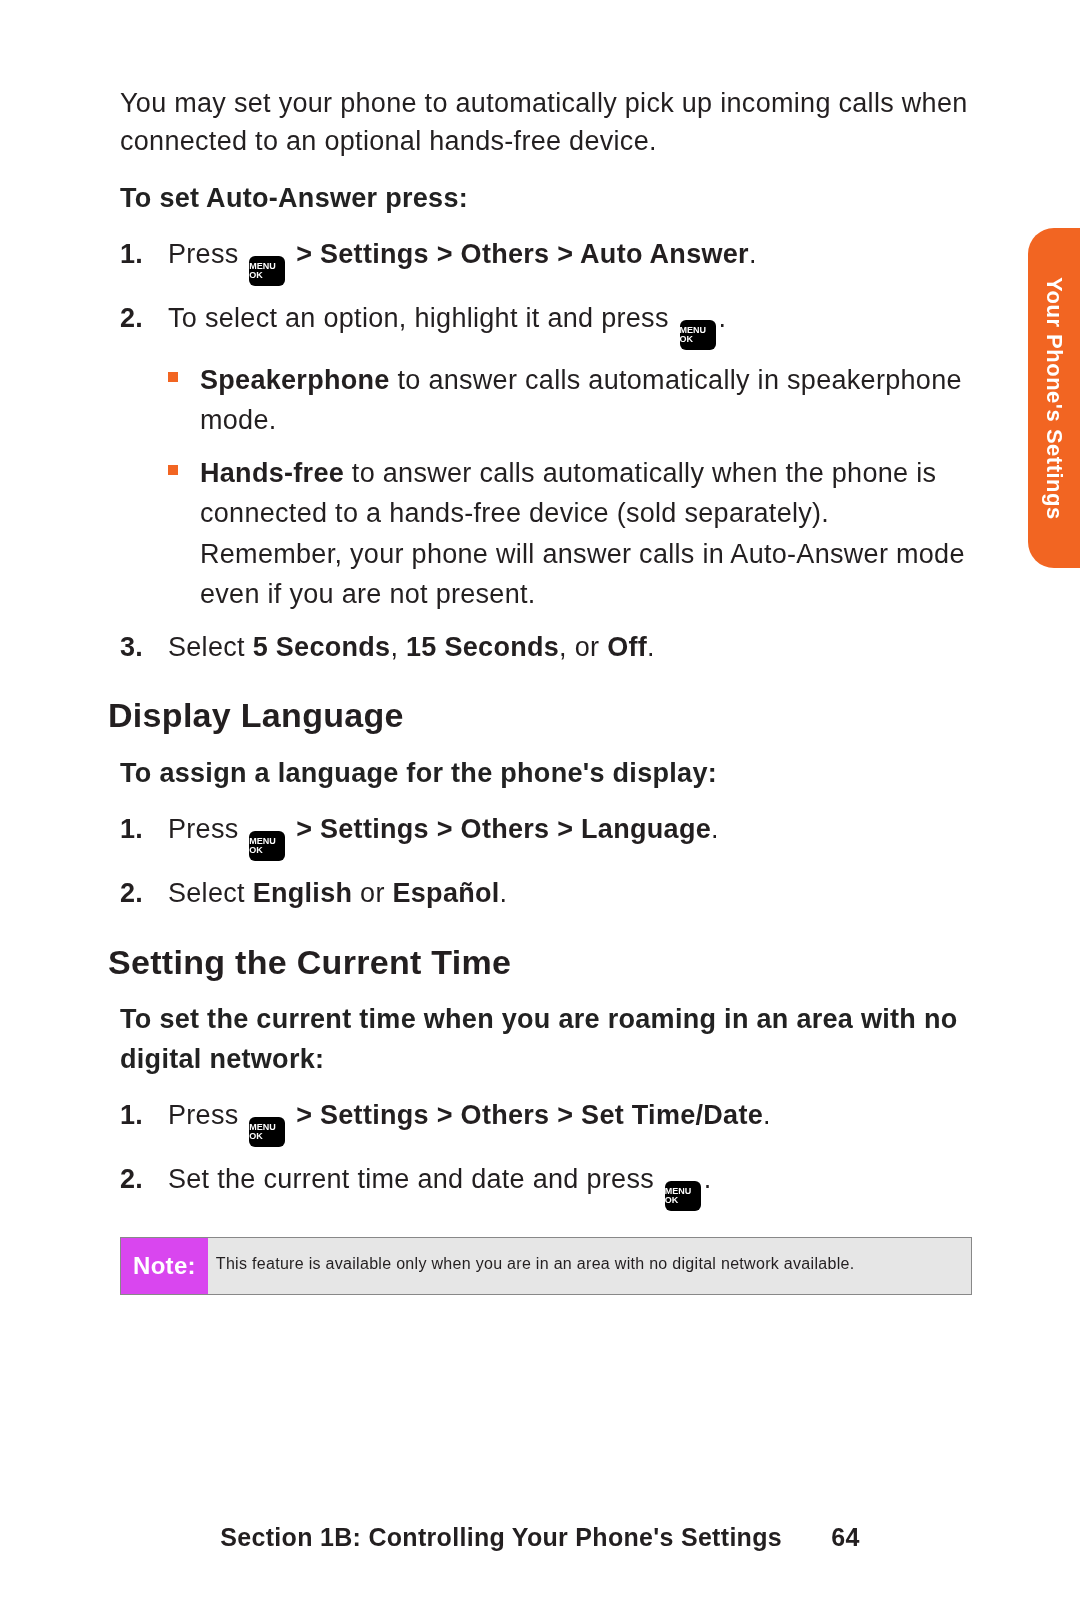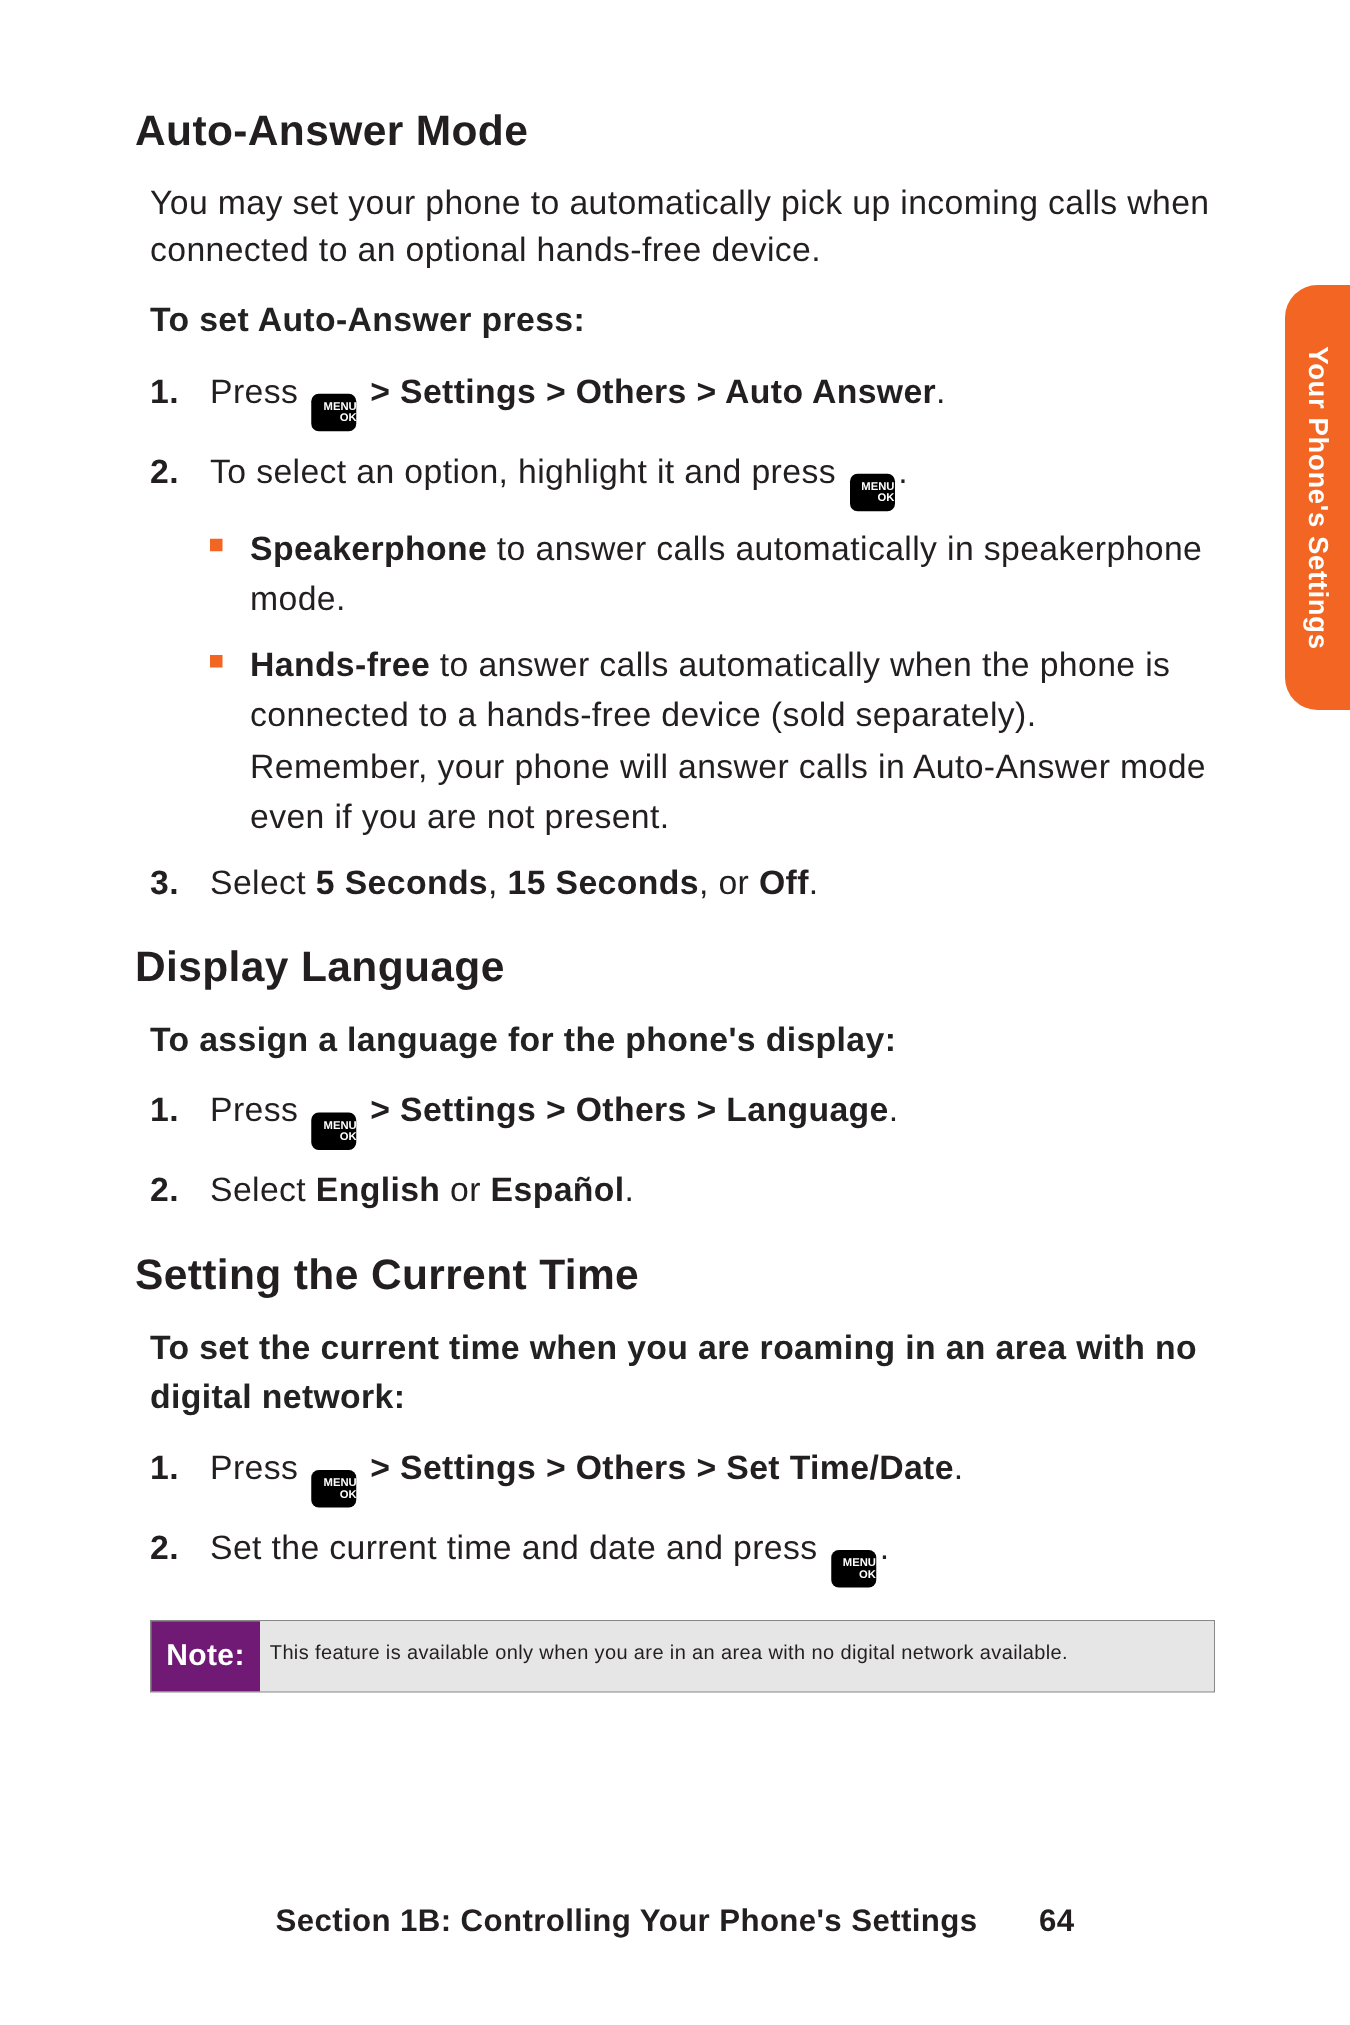--- a/index.html
+++ b/index.html
@@ -15,32 +15,32 @@
   p.intro{font-size:27px;margin:0 0 18px 12px;line-height:1.4;}
   .subhead{font-size:27px;font-weight:700;margin:12px 0 16px 12px;color:#222;line-height:1.45;}
   ol{list-style:none;margin:0 0 0 12px;padding:0;}
   ol>li{font-size:27px;line-height:1.5;padding-left:48px;position:relative;margin-bottom:12px;}
   ol>li>.num{position:absolute;left:0;top:0;font-weight:700;}
   ul.bul{list-style:none;margin:10px 0 0 0;padding:0;}
   ul.bul>li{position:relative;padding-left:32px;font-size:27px;line-height:1.5;margin-bottom:12px;}
   ul.bul>li>.sq{position:absolute;left:0;top:12px;width:10px;height:10px;background:#f26522;}
   b{font-weight:700;}
   .menukey{
-    display:inline-flex;flex-direction:column;align-items:flex-end;justify-content:center;
+    display:inline-flex;flex-direction:column;align-items:flex-start;justify-content:center;
     background:#000;color:#fff;border-radius:6px;width:36px;height:30px;
     font-size:9px;line-height:9px;font-weight:700;vertical-align:-6px;margin:0 3px;
     letter-spacing:0;
   }
   .menukey .l1{font-size:9px;}
   .menukey .l2{font-size:9px;}
   .notebox{
     display:flex;align-items:stretch;border:1px solid #888;margin:26px 0 0 12px;
   }
   .notebox .tag{
-    background:#701a75;color:#fff;font-weight:700;font-size:24px;
+    background:#d946ef;color:#fff;font-weight:700;font-size:24px;
     padding:14px 12px;min-width:86px;display:flex;align-items:flex-start;
   }
   .notebox .body{
     background:#e6e6e6;font-size:16px;padding:14px 8px;line-height:1.45;flex:1;
   }
   .footer{
     position:absolute;left:0;right:0;bottom:68px;text-align:center;
     font-size:25px;font-weight:700;
   }
   .footer .pn{margin-left:42px;}
@@ -53,21 +53,20 @@
 </style>
 </head>
 <body>
 
 <div class="page">
 
   <div class="sidetab">
     <span>Your Phone's Settings</span>
   </div>
 
-  <h2>Auto-Answer Mode</h2>
   <p class="intro">You may set your phone to automatically pick up incoming calls when connected to an optional hands-free device.</p>
   <div class="subhead">To set Auto-Answer press:</div>
   <ol>
     <li><span class="num">1.</span>
       <span>Press </span><span class="menukey">
           <span class="l1">MENU</span>
           <span class="l2">OK</span>
         </span><b> &gt; Settings &gt; Others &gt; Auto Answer</b><span>.</span>
     </li>
     <li><span class="num">2.</span>

